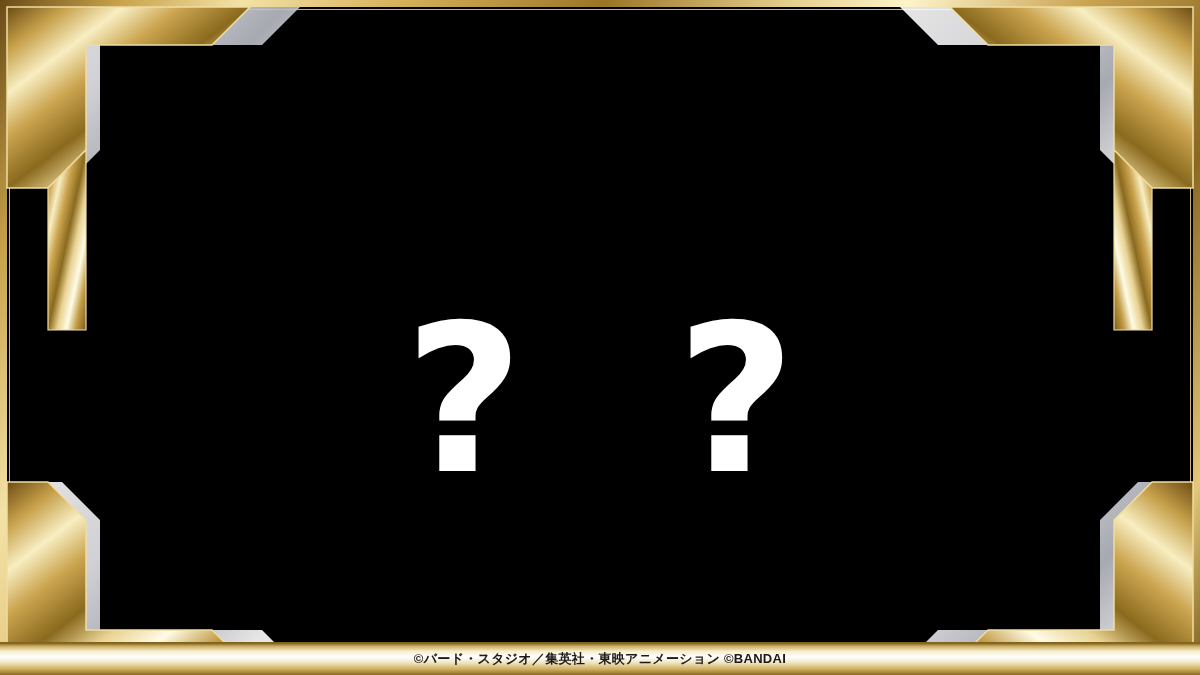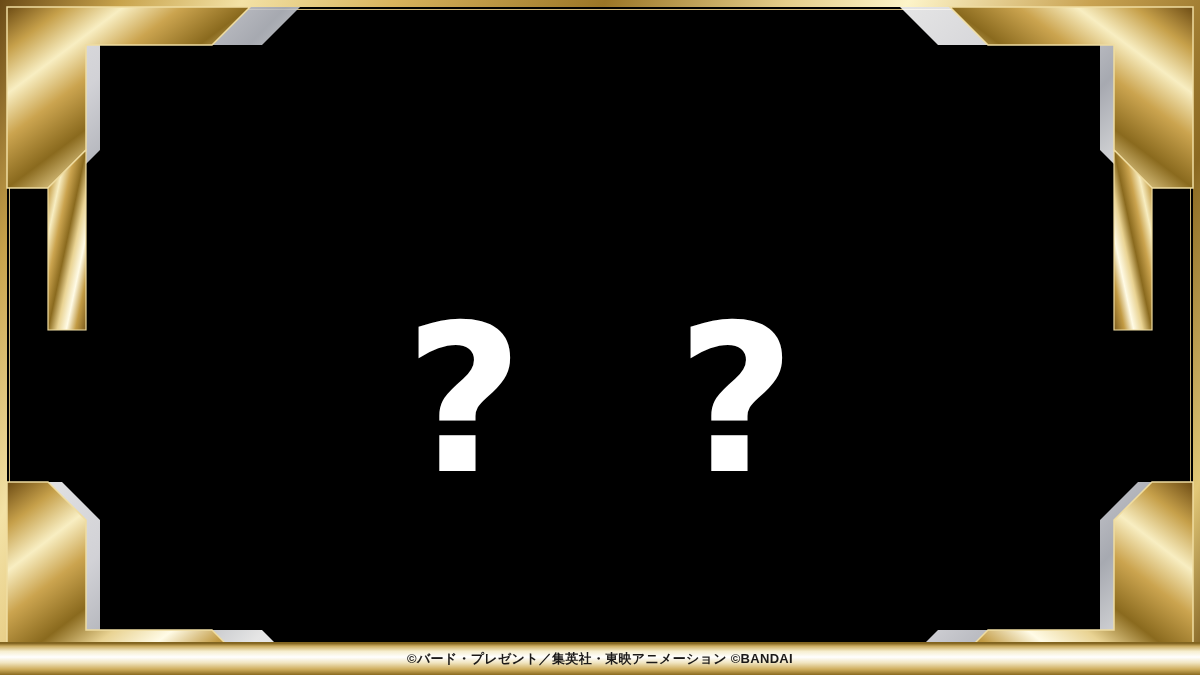--- a/index.html
+++ b/index.html
@@ -433,16 +433,16 @@
       </g>
 
       <g>
         <path d="M1193,668 L900,668 L938,630 L1100,630 L1100,520 L1138,482 L1193,482 Z" fill="url(#silverBand)" opacity=".9"></path>
         <path d="M1193,668 L950,668 L988,630 L1114,630 L1114,520 L1152,482 L1193,482 Z" fill="url(#goldB)" stroke="#f0dda1" stroke-width="1.5"></path>
       </g>
     </svg>
   </div>
 
   <div class="copybar">
-    <span class="copytext">©バード・プレゼント／集英社・東映アニメーション  ©BANDAI</span>
+    <span class="copytext">©バード・スタジオ／集英社・東映アニメーション  ©BANDAI</span>
   </div>
 
 </div>
 
 </body></html>

